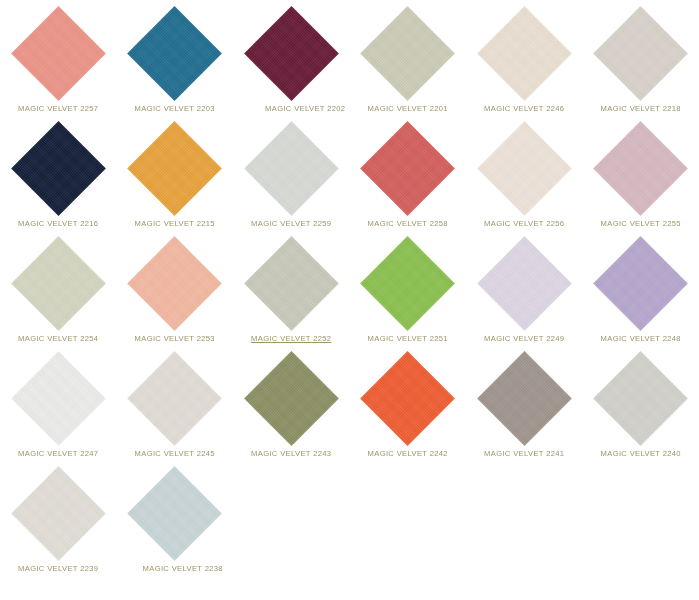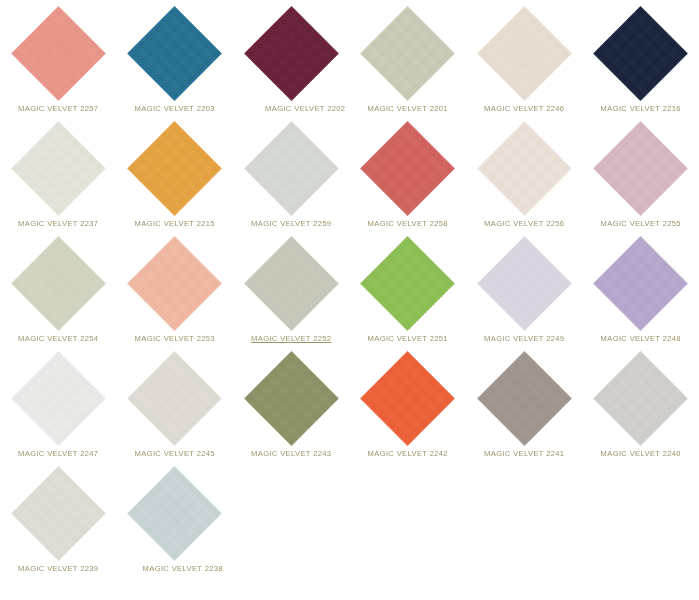--- a/index.html
+++ b/index.html
@@ -108,32 +108,32 @@
       <div class="swatch-label" style="color: rgb(156, 148, 104);">MAGIC VELVET 2201</div>
     </div>
     <div class="swatch-cell">
       <div class="swatch-diamond-wrap">
         <div class="swatch-diamond" style="background: rgb(234, 223, 210);"></div>
       </div>
       <div class="swatch-label" style="color: rgb(156, 148, 104);">MAGIC VELVET 2246</div>
     </div>
     <div class="swatch-cell">
       <div class="swatch-diamond-wrap">
+        <div class="swatch-diamond" style="background: rgb(216, 210, 203);"></div>
+      </div>
+      <div class="swatch-label" style="color: rgb(156, 148, 104);">MAGIC VELVET 2218</div>
+    </div>
+    <div class="swatch-cell">
+      <div class="swatch-diamond-wrap">
         <div class="swatch-diamond" style="background: rgb(22, 32, 58);"></div>
       </div>
       <div class="swatch-label" style="color: rgb(156, 148, 104);">MAGIC VELVET 2216</div>
     </div>
     <div class="swatch-cell">
       <div class="swatch-diamond-wrap">
-        <div class="swatch-diamond" style="background: rgb(230, 230, 220);"></div>
-      </div>
-      <div class="swatch-label" style="color: rgb(156, 148, 104);">MAGIC VELVET 2237</div>
-    </div>
-    <div class="swatch-cell">
-      <div class="swatch-diamond-wrap">
         <div class="swatch-diamond" style="background: rgb(232, 163, 62);"></div>
       </div>
       <div class="swatch-label" style="color: rgb(156, 148, 104);">MAGIC VELVET 2215</div>
     </div>
     <div class="swatch-cell">
       <div class="swatch-diamond-wrap">
         <div class="swatch-diamond" style="background: rgb(215, 218, 213);"></div>
       </div>
       <div class="swatch-label" style="color: rgb(156, 148, 104);">MAGIC VELVET 2259</div>
     </div>

